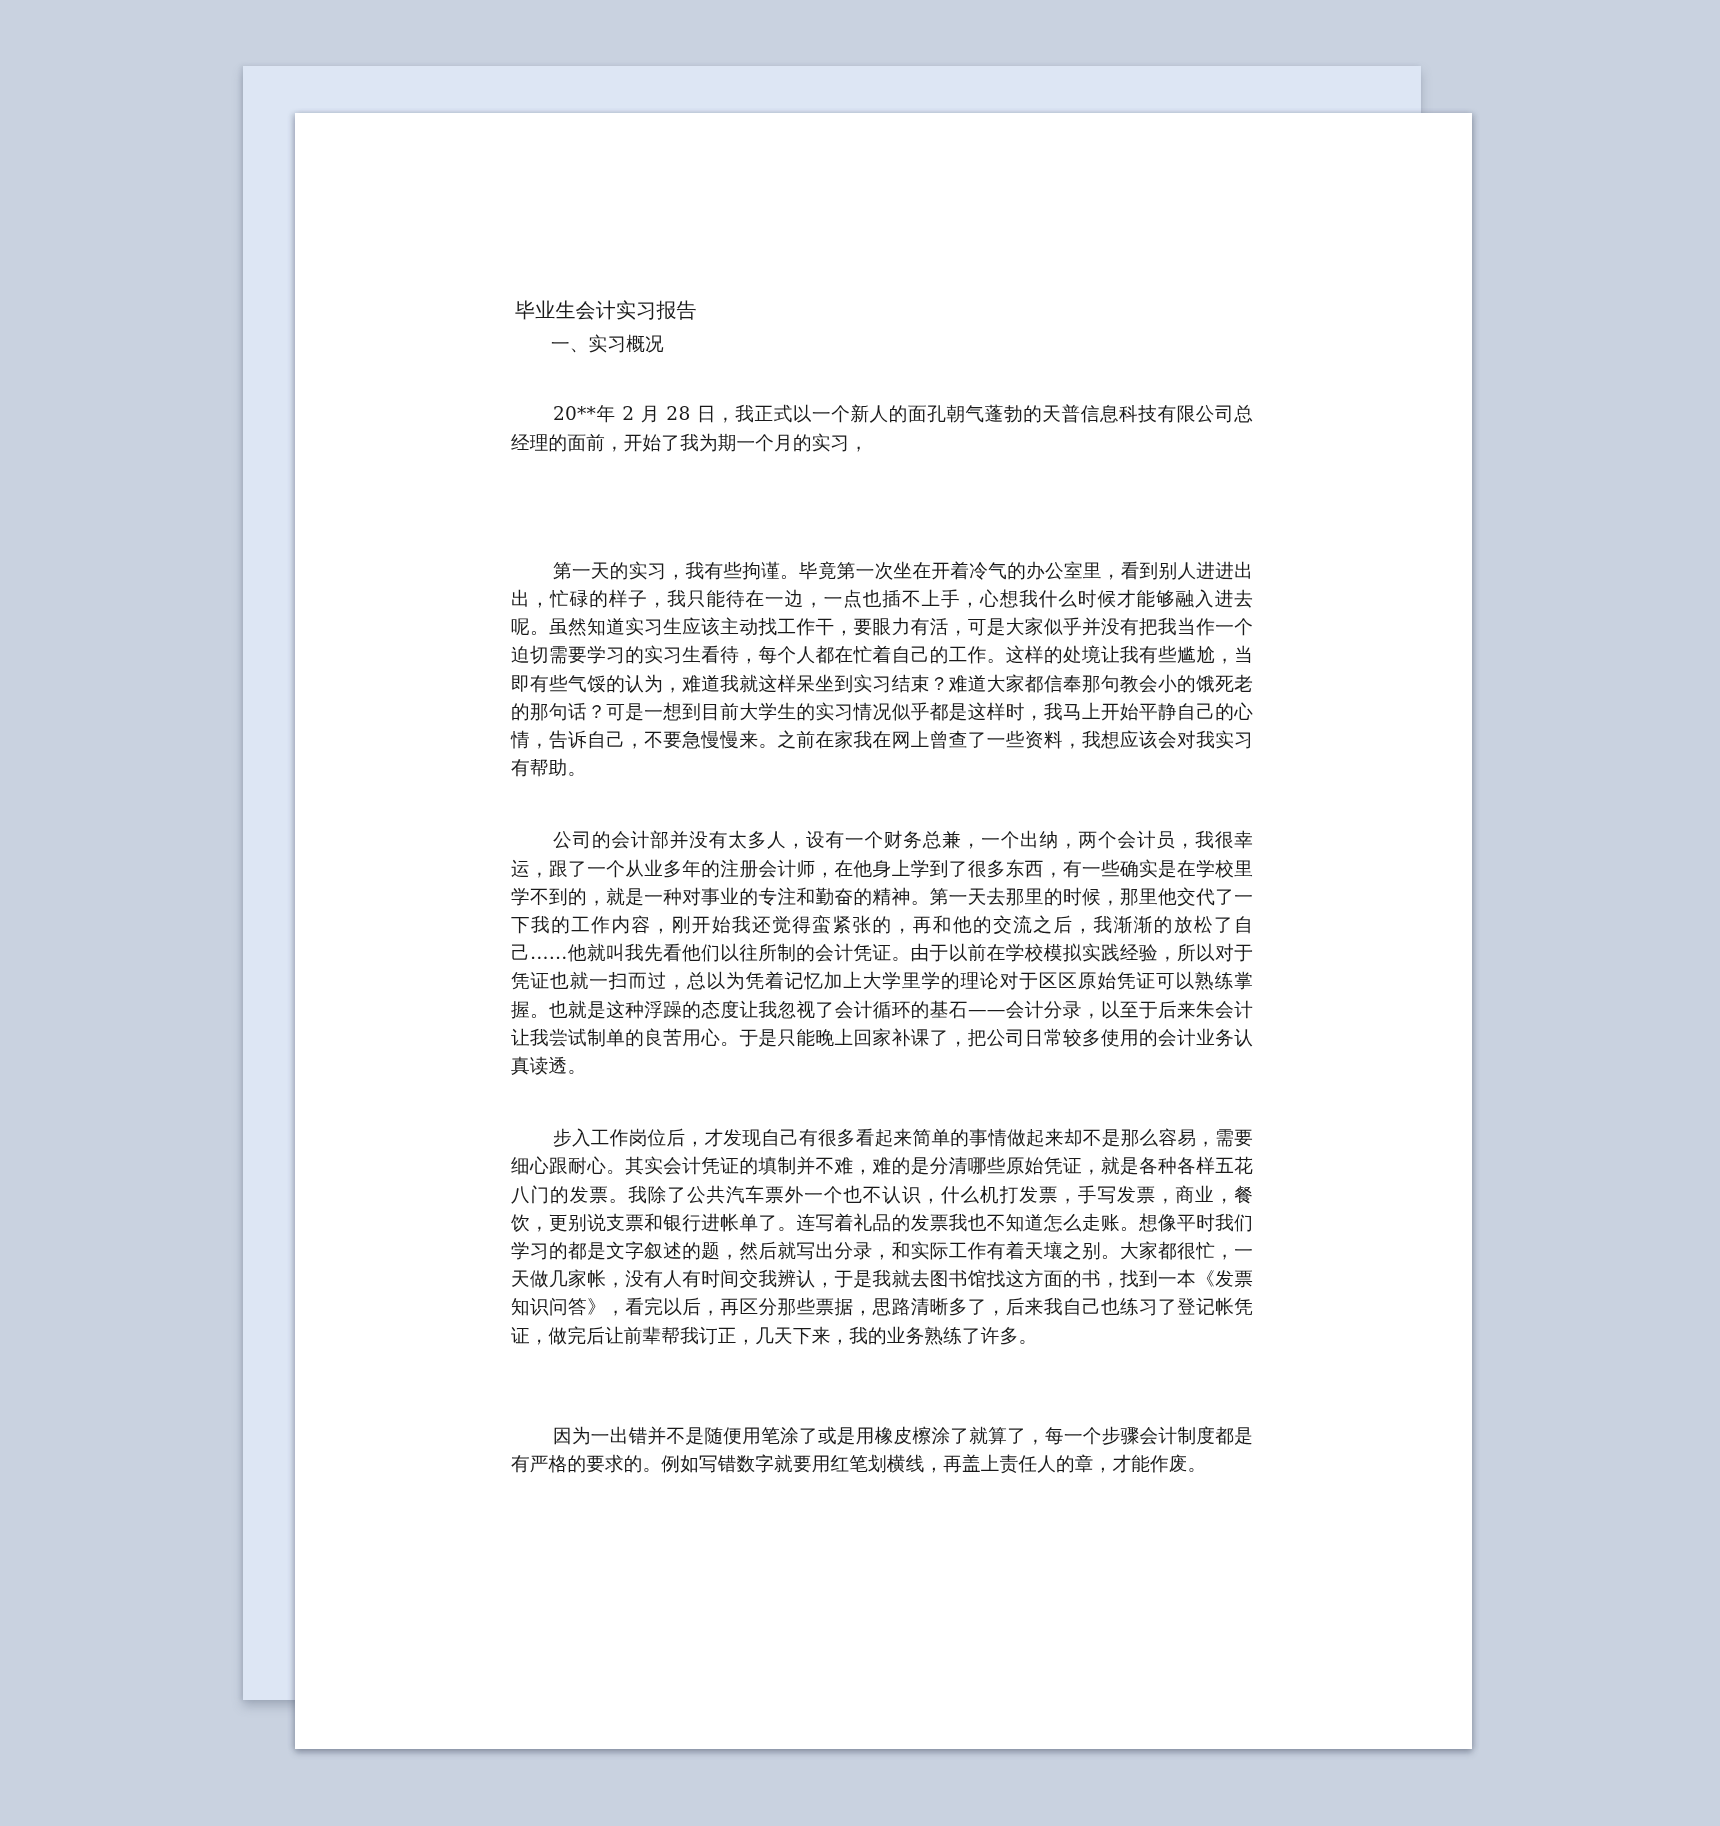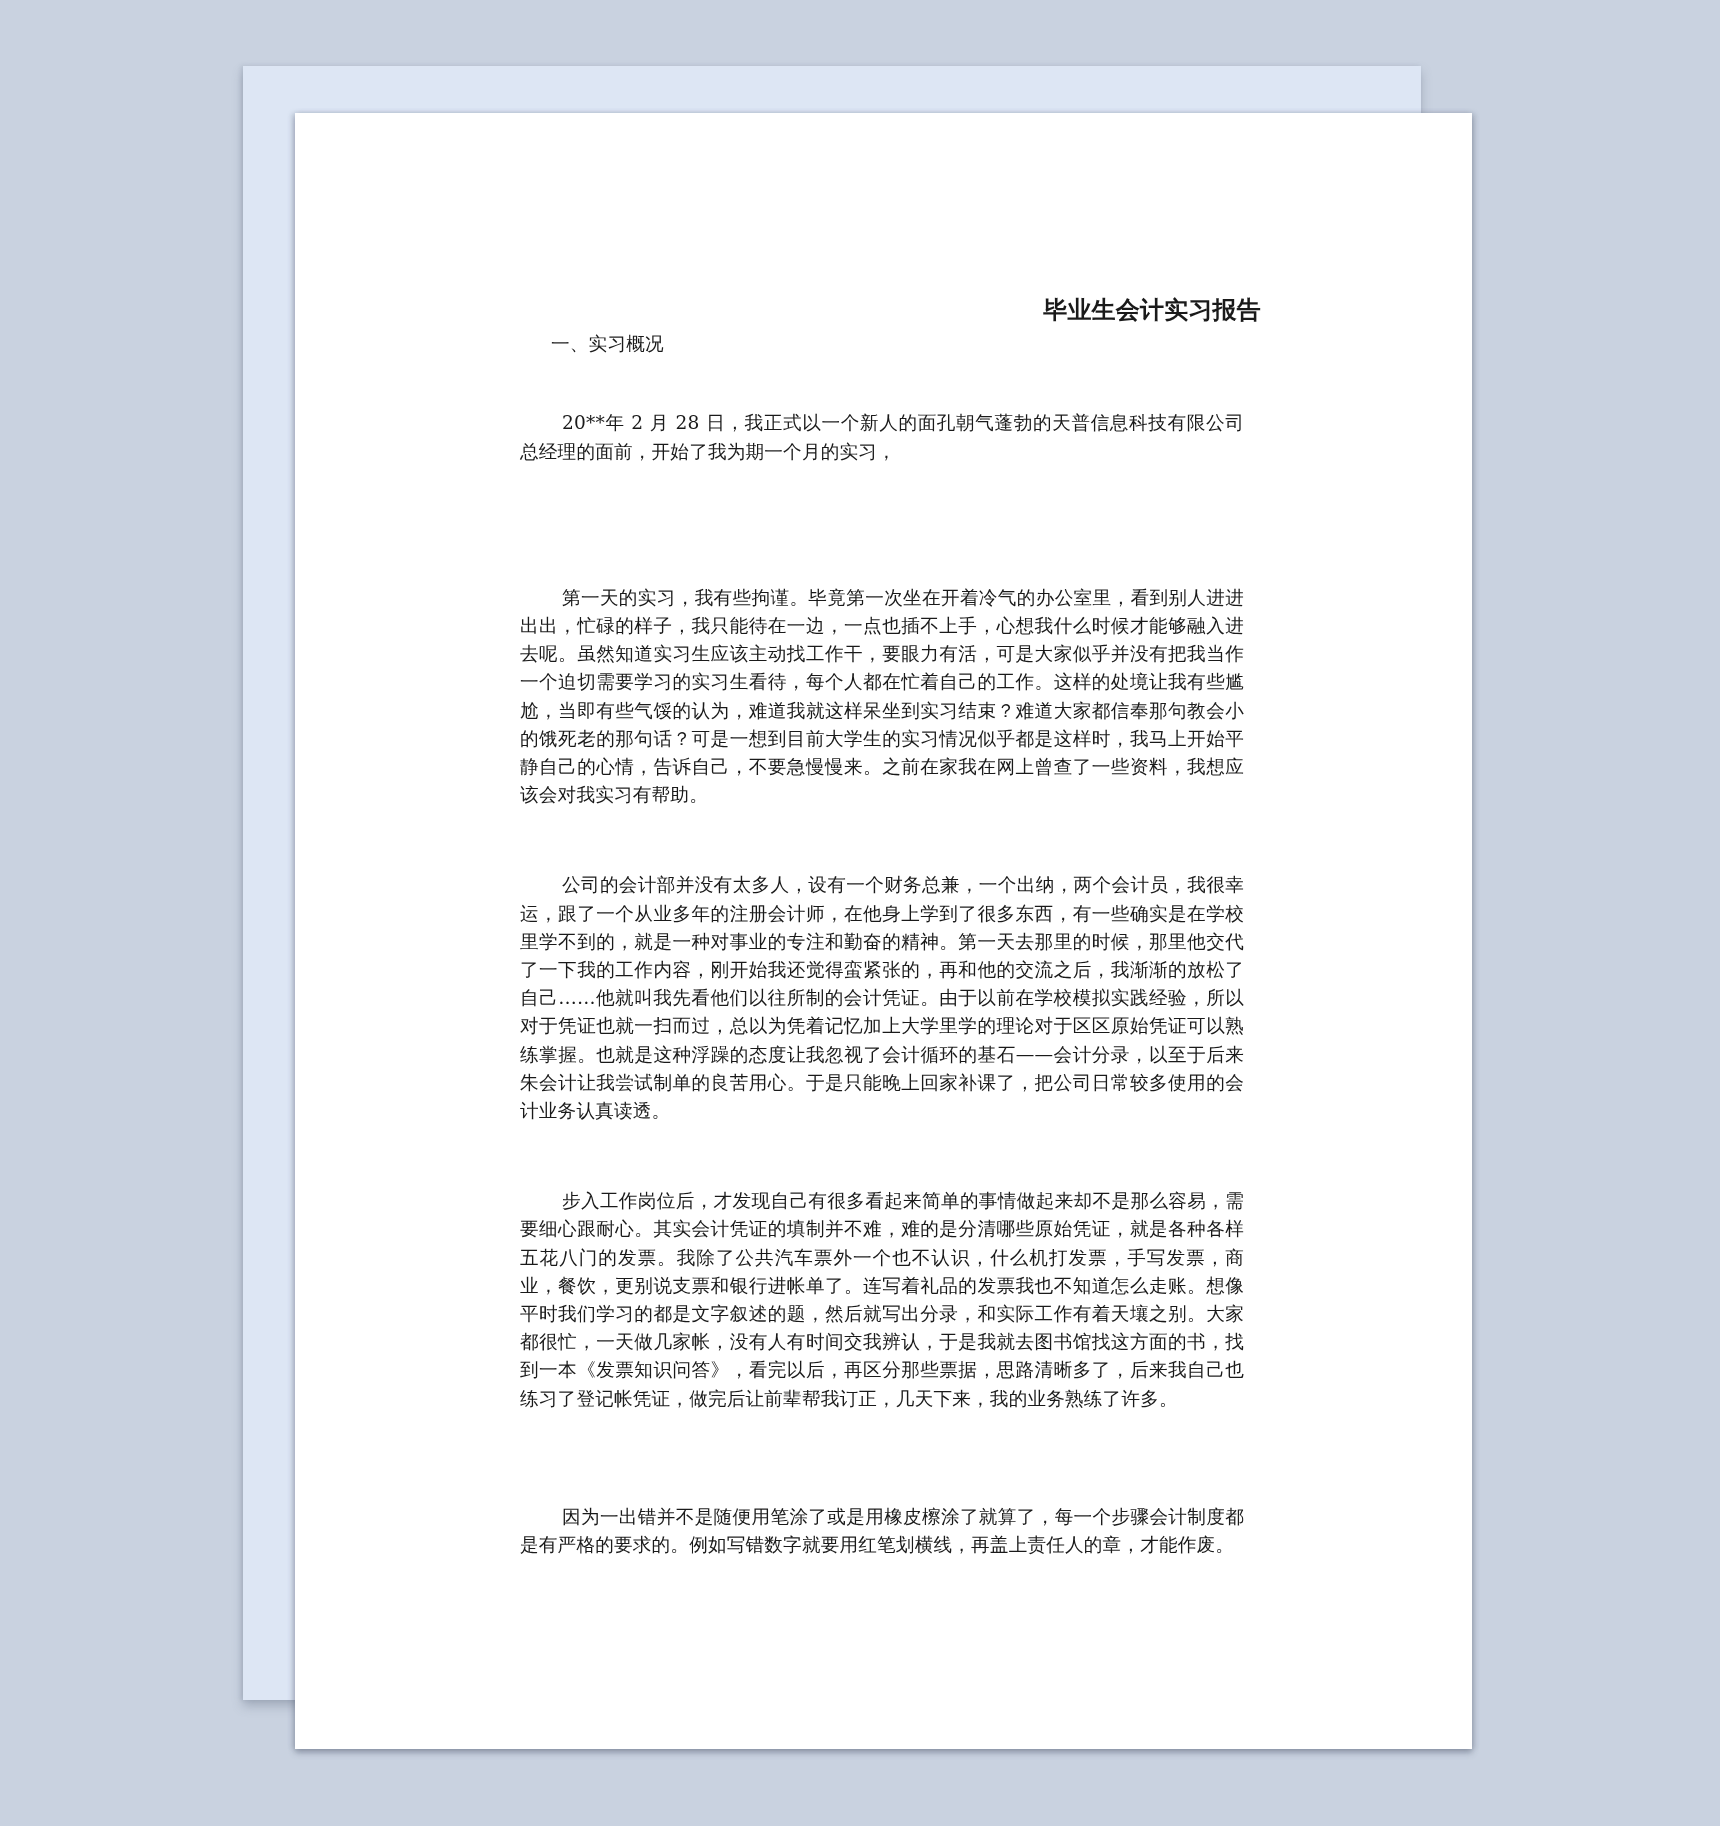--- a/index.html
+++ b/index.html
@@ -23,25 +23,25 @@
   }
   .doc {
     position: absolute; left: 503px; top: 296px;
     width: 758px;
     color: #1a1a1a;
     font-size: 18.6px;
     line-height: 28.2px;
     letter-spacing: 0.2px;
   }
   .title {
-    text-align: right; font-weight: bold; font-size: 24px;
+    text-align: left; font-weight: normal; font-size: 20px;
     margin: 0 0 2px 0; padding-left: 12px;
   }
   .heading { margin: 6px; text-indent: 42px; }
-  .para { margin: 17px; text-indent: 42px; text-align: justify; }
+  .para { margin: 8px; text-indent: 42px; text-align: justify; }
   .gap { height: 28px; }
 </style>
 </head>
 <body>
 
 <div class="back-page"></div>
 <div class="front-page"></div>
 
 <div class="doc">
   <div class="title">毕业生会计实习报告</div>

